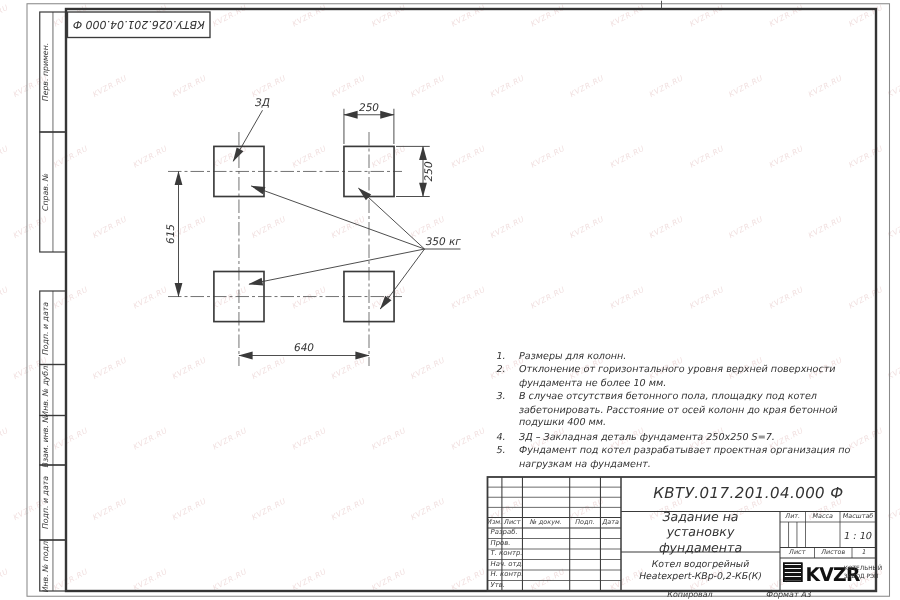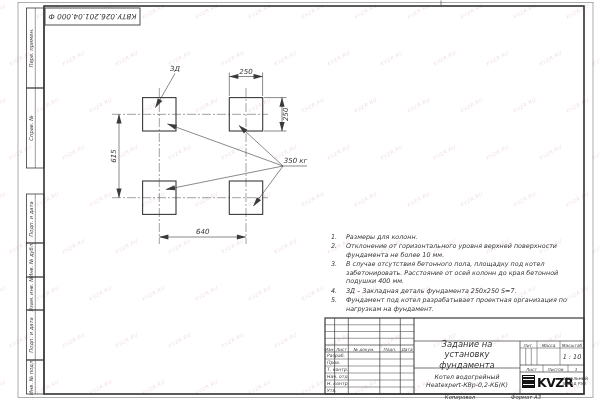--- a/index.html
+++ b/index.html
@@ -278,20 +278,21 @@
     <div class="note-item">
       <span class="note-num">4.</span>
       <span class="note-text">ЗД – Закладная деталь фундамента 250х250 S=7.</span>
     </div>
     <div class="note-item">
       <span class="note-num">5.</span>
       <span class="note-text">Фундамент под котел разрабатывает проектная организация по нагрузкам на фундамент.</span>
     </div>
   </div>
 
+  <div class="abs cell" style="left:414px;top:318px;width:170px;height:23px;font-size:10px;letter-spacing:.3px;">КВТУ.017.201.04.000 Ф</div>
   <div class="abs cell" style="left:414px;top:341px;width:106px;height:27px;font-size:8.4px;line-height:1.25;padding:0 7px;box-sizing:border-box;">Задание на установку фундамента</div>
   <div class="abs cell" style="left:414px;top:368px;width:106px;height:26px;font-size:6.2px;line-height:1.35;padding:0 6px;box-sizing:border-box;">Котел водогрейный Heatexpert-КВр-0,2-КБ(К)</div>
 
   <span class="abs ctr tb-small" style="left:329.8px;top:348.5px;">Изм.</span>
   <span class="abs ctr tb-small" style="left:341.5px;top:348.5px;">Лист</span>
   <span class="abs ctr tb-small" style="left:364px;top:348.5px;">№ докум.</span>
   <span class="abs ctr tb-small" style="left:390px;top:348.5px;">Подп.</span>
   <span class="abs ctr tb-small" style="left:407px;top:348.5px;">Дата</span>
 
   <span class="abs tb-row" style="left:327px;top:353px;">Разраб.</span>

